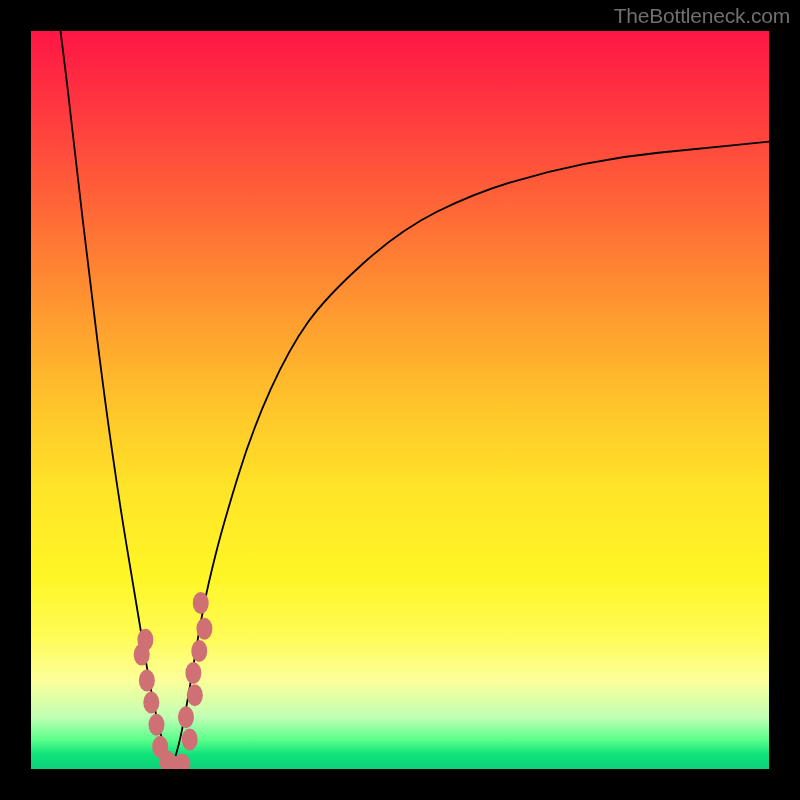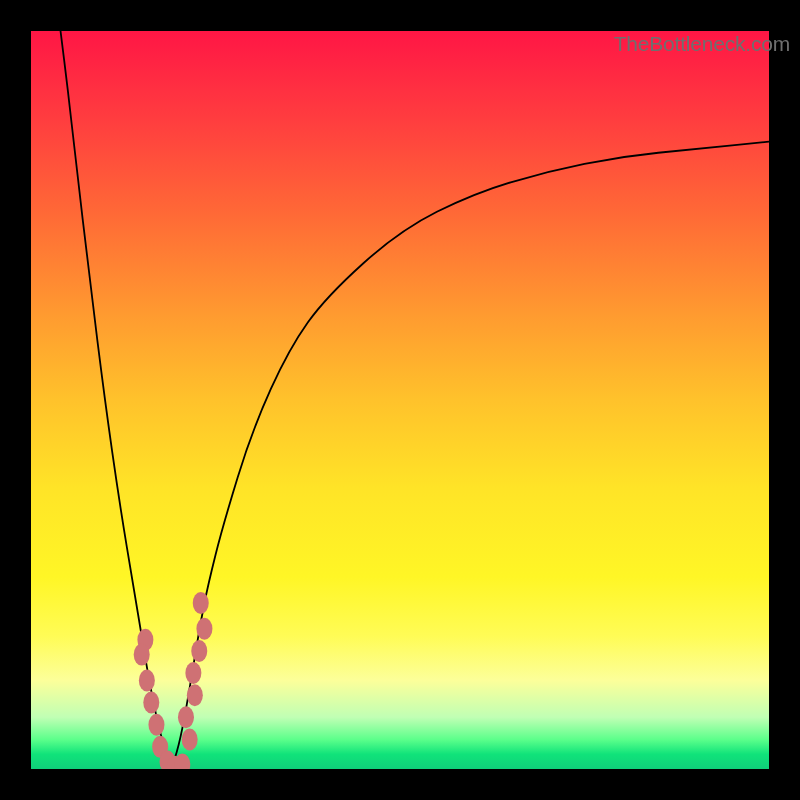--- a/index.html
+++ b/index.html
@@ -41,21 +41,20 @@
   }
   .watermark {
     position: absolute;
     top: 4px;
     right: 10px;
     font-size: 21px;
     font-weight: 500;
     color: #6f6f6f;
     font-family: Arial, Helvetica, sans-serif;
     letter-spacing: -0.2px;
-    margin-top: 28px;
   }
   svg.curves {
     position: absolute;
     left: 0;
     top: 0;
     width: 738px;
     height: 738px;
   }
   .curve-path {
     fill: none;

